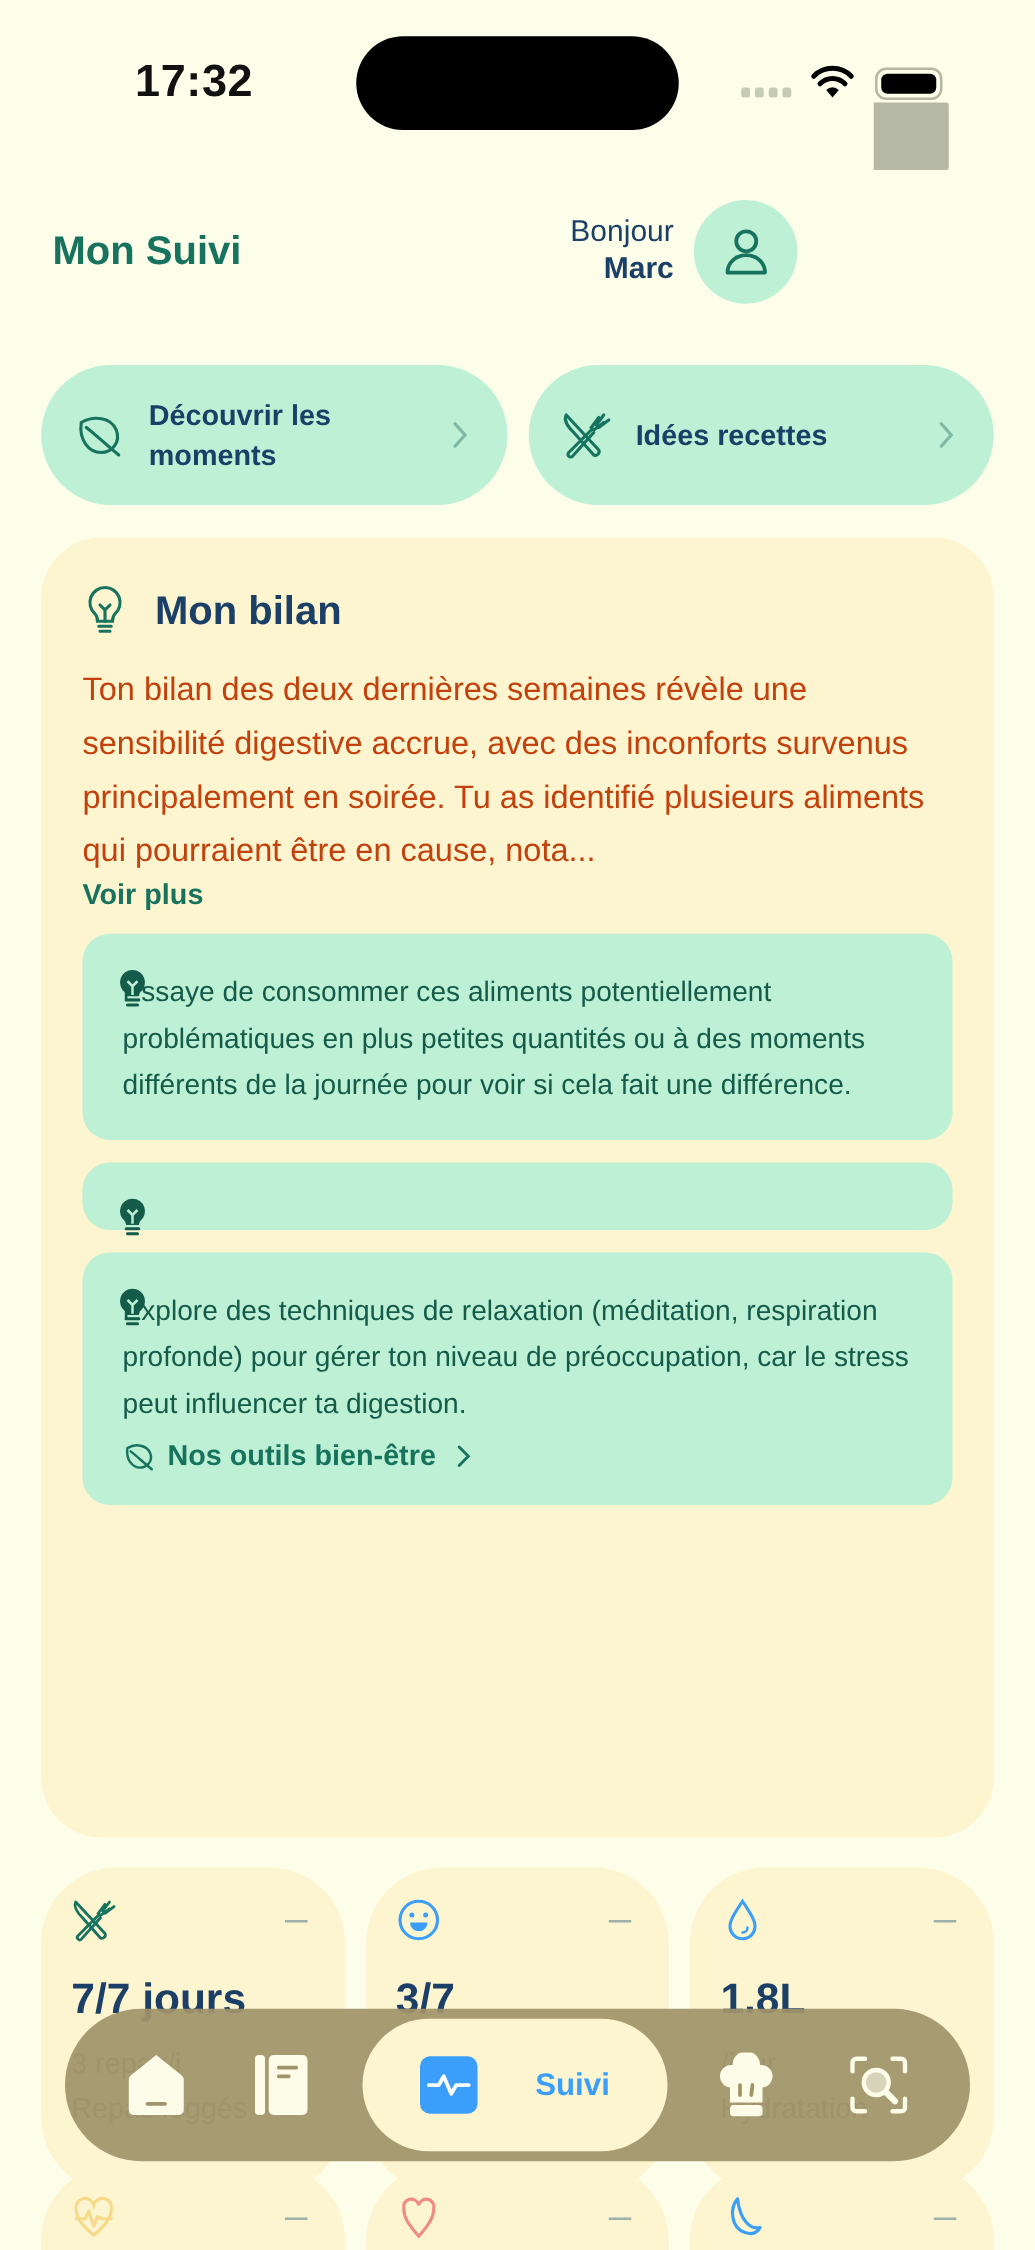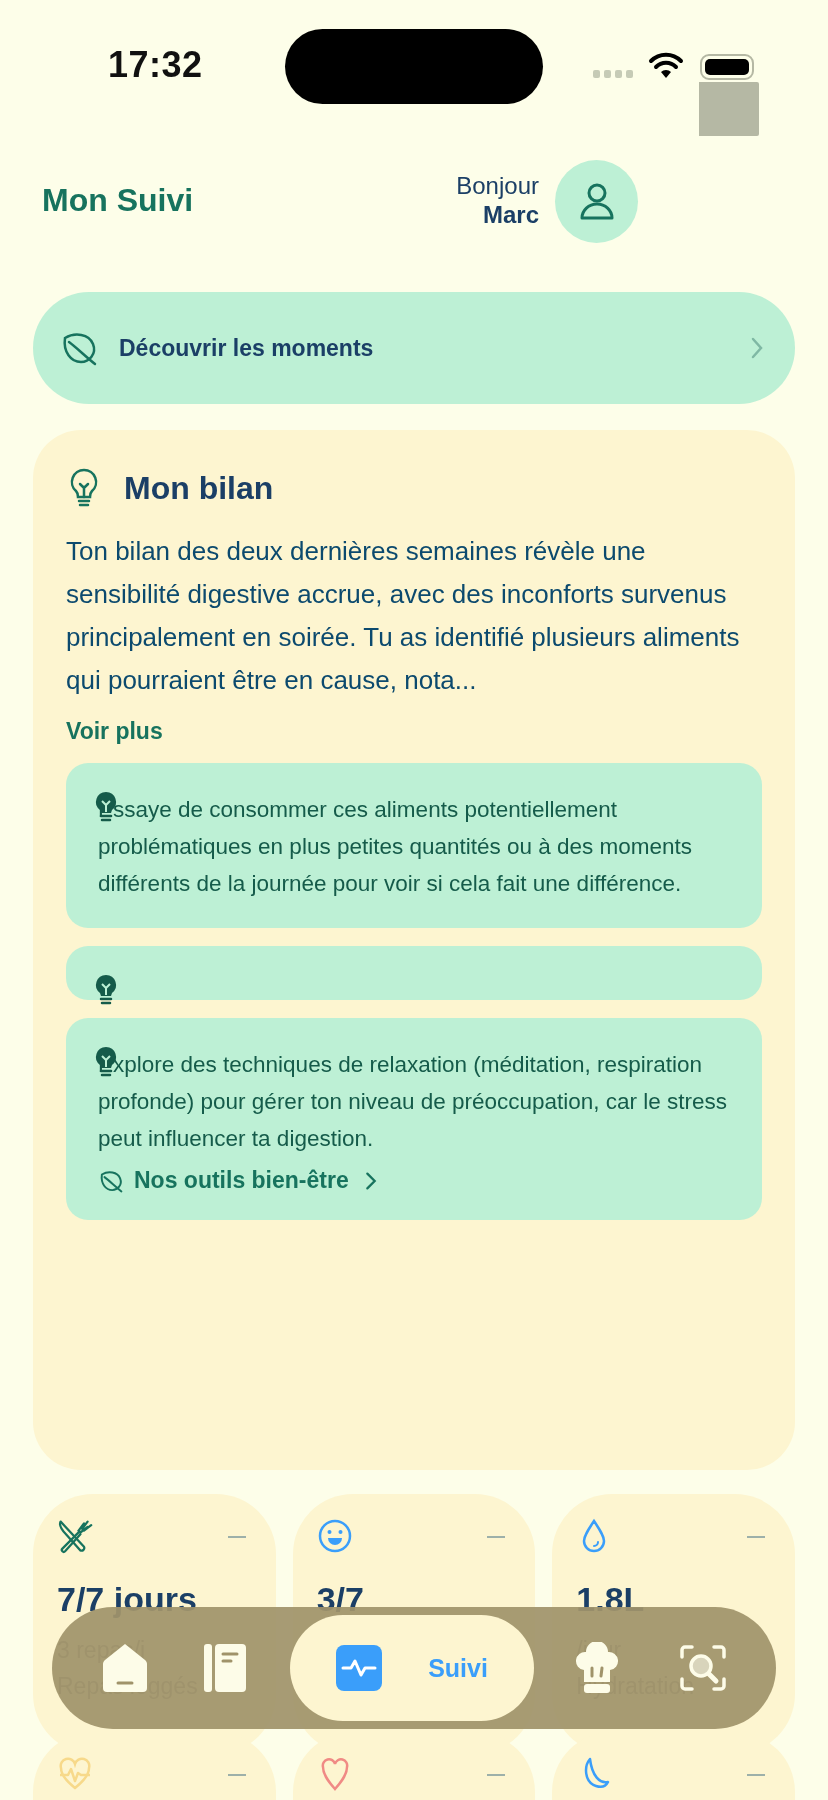--- a/index.html
+++ b/index.html
@@ -30,22 +30,22 @@
   .quick-links { position: absolute; top: 292px; left: 33px; width: 762px; display: flex; gap: 17px; }
   .quick-link { flex: 1; height: 112px; background: #bdf0d5; border-radius: 56px; display: flex; align-items: center; padding: 0 28px 0 26px; }
   .quick-link .ql-icon { width: 40px; height: 40px; margin-right: 20px; flex-shrink: 0; }
   .quick-link .ql-label { flex: 1; font-size: 23px; font-weight: bold; color: #1b3f66; line-height: 32px; }
   .quick-link .ql-chev { width: 20px; height: 24px; flex-shrink: 0; }
 
   .bilan { position: absolute; top: 430px; left: 33px; width: 762px; height: 1040px; background: #fdf5d0; border-radius: 48px; padding: 30px 33px; }
   .bilan-head { display: flex; align-items: center; height: 56px; }
   .bilan-head .bulb { width: 36px; height: 42px; margin-right: 22px; }
   .bilan-title { font-size: 32px; font-weight: bold; color: #1b3f66; }
-  .bilan-text { margin-top: 14px; font-size: 26px; line-height: 43px; color: #0c4a6e; }
-  .voir-plus { font-size: 23px; font-weight: bold; color: #17735e; margin-top: 16px; display: inline-block; }
+  .bilan-text { margin-top: 14px; font-size: 26px; line-height: 43px; color: #c2410c; }
+  .voir-plus { font-size: 23px; font-weight: bold; color: #17735e; margin-top: 0; display: inline-block; }
 
   .tip { background: #bdf0d5; border-radius: 22px; margin-top: 18px; padding: 28px 28px 26px 32px; position: relative; }
   .tip .tip-bulb { position: absolute; left: 28px; top: 28px; width: 24px; height: 32px; }
   .tip .tip-text { font-size: 22.5px; line-height: 37px; color: #155b4a; }
   .tip-link { display: flex; align-items: center; margin-top: 10px; color: #17735e; font-size: 23px; font-weight: bold; }
   .tip-link svg { margin-right: 10px; }
 
   .stats-row { position: absolute; left: 33px; width: 762px; display: flex; gap: 17px; }
   .stat-card { flex: 1; height: 260px; background: #fdf5d0; border-radius: 60px; position: relative; padding: 24px; }
   .stat-card .stat-icon { position: absolute; left: 24px; top: 24px; width: 36px; height: 36px; }
@@ -100,20 +100,30 @@
   <div class="quick-link">
     <svg class="ql-icon" viewBox="0 0 40 40">
       <path d="M6 10 C16 4 30 6 34 16 C38 26 30 34 22 34 C12 34 4 24 6 10 Z" fill="none" stroke="#17735e" stroke-width="2.5"></path>
       <path d="M10 14 C18 20 26 28 36 36" fill="none" stroke="#17735e" stroke-width="2.5" stroke-linecap="round"></path>
     </svg>
     <span class="ql-label">Découvrir les moments</span>
     <svg class="ql-chev" viewBox="0 0 20 24">
         <path d="M6 3 L14 12 L6 21" fill="none" stroke="#7fb8a4" stroke-width="2.5" stroke-linecap="round"></path>
       </svg>
   </div>
+  <div class="quick-link">
+    <svg class="ql-icon" viewBox="0 0 40 40">
+      <path d="M4 4 L30 32 A3 3 0 0 1 26 36 L10 18 C4 12 2 8 4 4 Z" fill="none" stroke="#17735e" stroke-width="2.5" stroke-linejoin="round"></path>
+      <path d="M34 4 L28 12 M38 8 L30 14 M30 6 L24 14 L26 16 L34 10 M24 16 L6 34 A2 2 0 0 0 9 37 L26 18" fill="none" stroke="#17735e" stroke-width="2.5" stroke-linecap="round"></path>
+    </svg>
+    <span class="ql-label">Idées recettes</span>
+    <svg class="ql-chev" viewBox="0 0 20 24">
+        <path d="M6 3 L14 12 L6 21" fill="none" stroke="#7fb8a4" stroke-width="2.5" stroke-linecap="round"></path>
+      </svg>
+  </div>
 </div>
 
 <div class="bilan">
   <div class="bilan-head">
     <svg class="bulb" viewBox="0 0 36 42">
       <path d="M18 3 A12 12 0 0 1 26 24 C24 26 24 28 24 30 L12 30 C12 28 12 26 10 24 A12 12 0 0 1 18 3 Z" fill="none" stroke="#17735e" stroke-width="2.5"></path>
       <path d="M13 34 L23 34 M14 38 L22 38 M18 30 L18 20 M14 17 L18 21 L22 17" fill="none" stroke="#17735e" stroke-width="2.5" stroke-linecap="round"></path>
     </svg>
     <span class="bilan-title">Mon bilan</span>
   </div>

